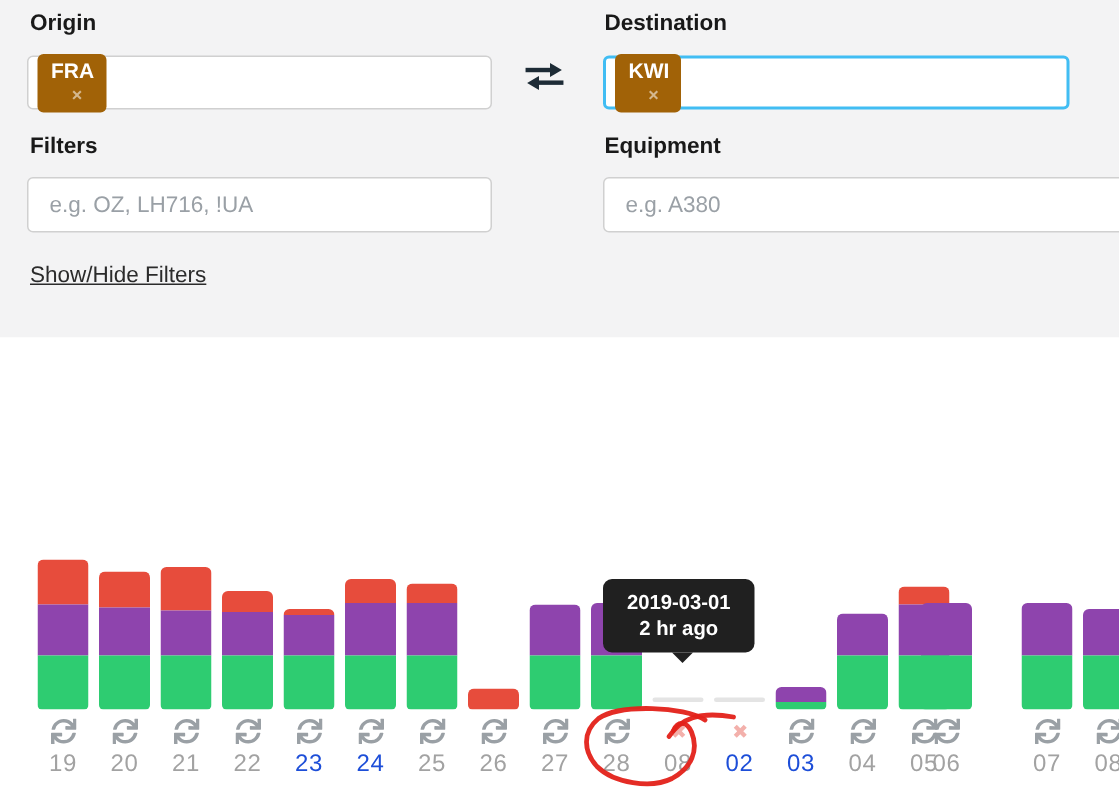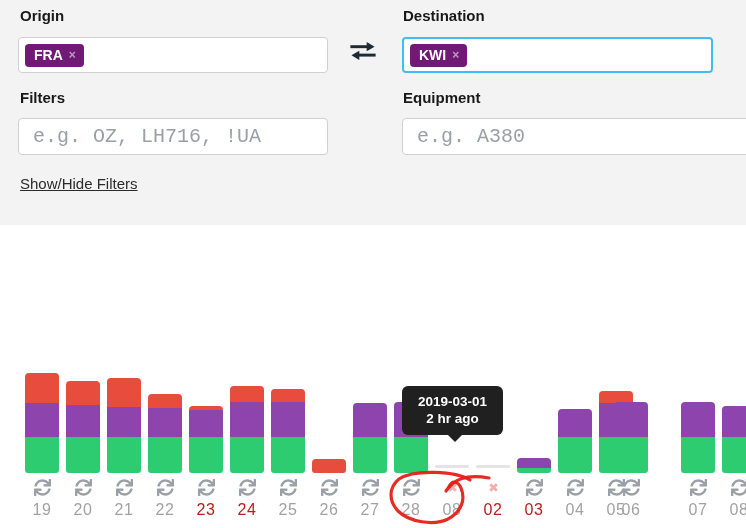--- a/index.html
+++ b/index.html
@@ -9,42 +9,42 @@
   }
   
   .filters{position:absolute;left:0;top:0;width:746px;height:225px;background:#f3f3f4;}
   .flabel{position:absolute;font-size:15px;font-weight:700;color:#191919;}
   .inputbox{
     position:absolute;background:#fff;border:1px solid #d0d0d0;border-radius:4px;
     box-sizing:border-box;display:flex;align-items:center;padding-left:6px;
   }
   .inputbox.focus{border:2px solid #41bdf3;}
   .tag{
-    background:#701a75;color:#fff;font-weight:700;font-size:14px;border-radius:4px;
-    padding:3px 8px 4px 9px;display:inline-flex;align-items:center;line-height:16px;
+    background:#a16207;color:#fff;font-weight:700;font-size:14px;border-radius:4px;
+    padding:3px 8px 4px 9px;display:inline-flex;align-items:center;line-height:16px;flex-direction:column;
   }
   .tag .rm{color:rgba(255,255,255,.55);font-size:12px;font-weight:700;margin-left:6px;cursor:pointer;}
   input.txt{
     position:absolute;box-sizing:border-box;background:#fff;border:1px solid #d0d0d0;border-radius:4px;
-    font-size:20px;color:#333;padding:0 0 0 14px;font-family:Liberation Mono, monospace;outline:none;
+    font-size:15px;color:#333;padding:0 0 0 14px;font-family:Liberation Sans, sans-serif;outline:none;
   }
   input.txt::placeholder{color:#9aa0a6;opacity:1;}
   .swap{position:absolute;left:349px;top:41px;width:28px;height:20px;cursor:pointer;}
   .linkrow a{color:#2b2b2b;font-size:15px;text-decoration:underline;cursor:pointer;}
   .linkrow{position:absolute;left:20px;top:175px;}
   
   .chart{position:absolute;left:0;top:225px;width:746px;height:303px;background:#fff;overflow:hidden;}
   .col{position:absolute;top:0;width:34px;height:303px;}
   .bar{position:absolute;bottom:55px;left:0;width:34px;border-radius:4px 4px 3px 3px;overflow:hidden;cursor:pointer;}
   .seg{width:100%;}
   .ph{position:absolute;bottom:60px;left:0;width:34px;height:3px;background:#e4e4e4;border-radius:2px;}
   .icell{position:absolute;top:253px;left:0;width:34px;height:18px;display:flex;justify-content:center;align-items:center;}
   .icell svg{display:block;}
   .dlab{position:absolute;top:276px;left:0;width:34px;text-align:center;font-size:16px;color:#a2a2a2;letter-spacing:.5px;}
-  .dlab.red{color:#b91c1c;}
+  .dlab.red{color:#1d4ed8;}
   
   .tooltip{
     position:absolute;left:402px;top:386px;width:101px;z-index:10;background:#202020;color:#fff;
     border-radius:6px;text-align:center;font-size:13.5px;font-weight:700;padding:7px 0 8px;line-height:17px;
   }
   .tooltip::after{
     content:"";position:absolute;left:46px;top:100%;width:0;height:0;
     border:7px solid transparent;border-top-color:#202020;border-bottom:none;
   }
   

